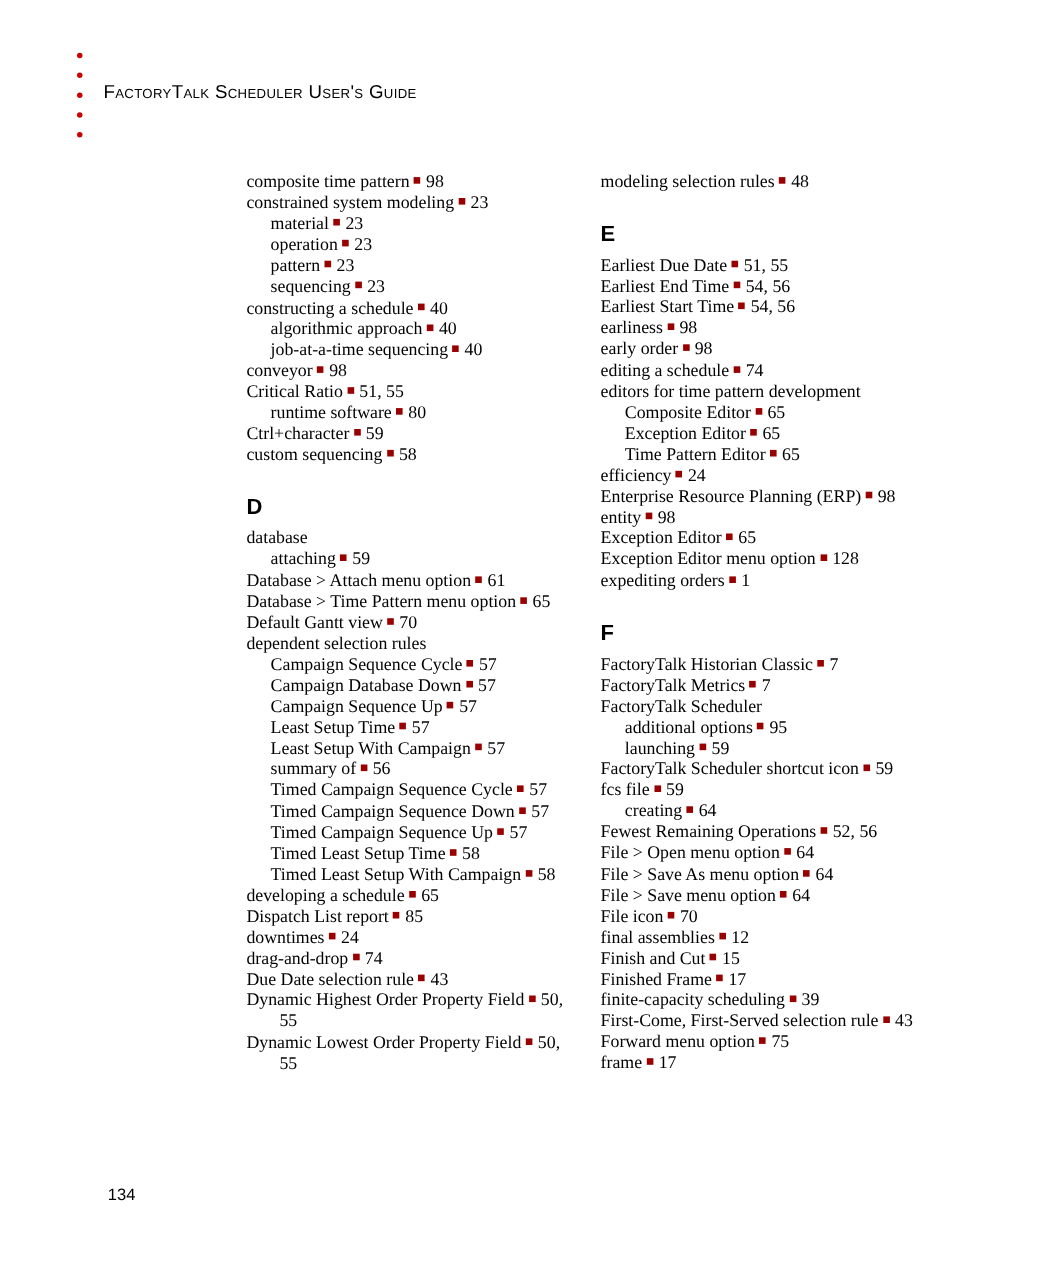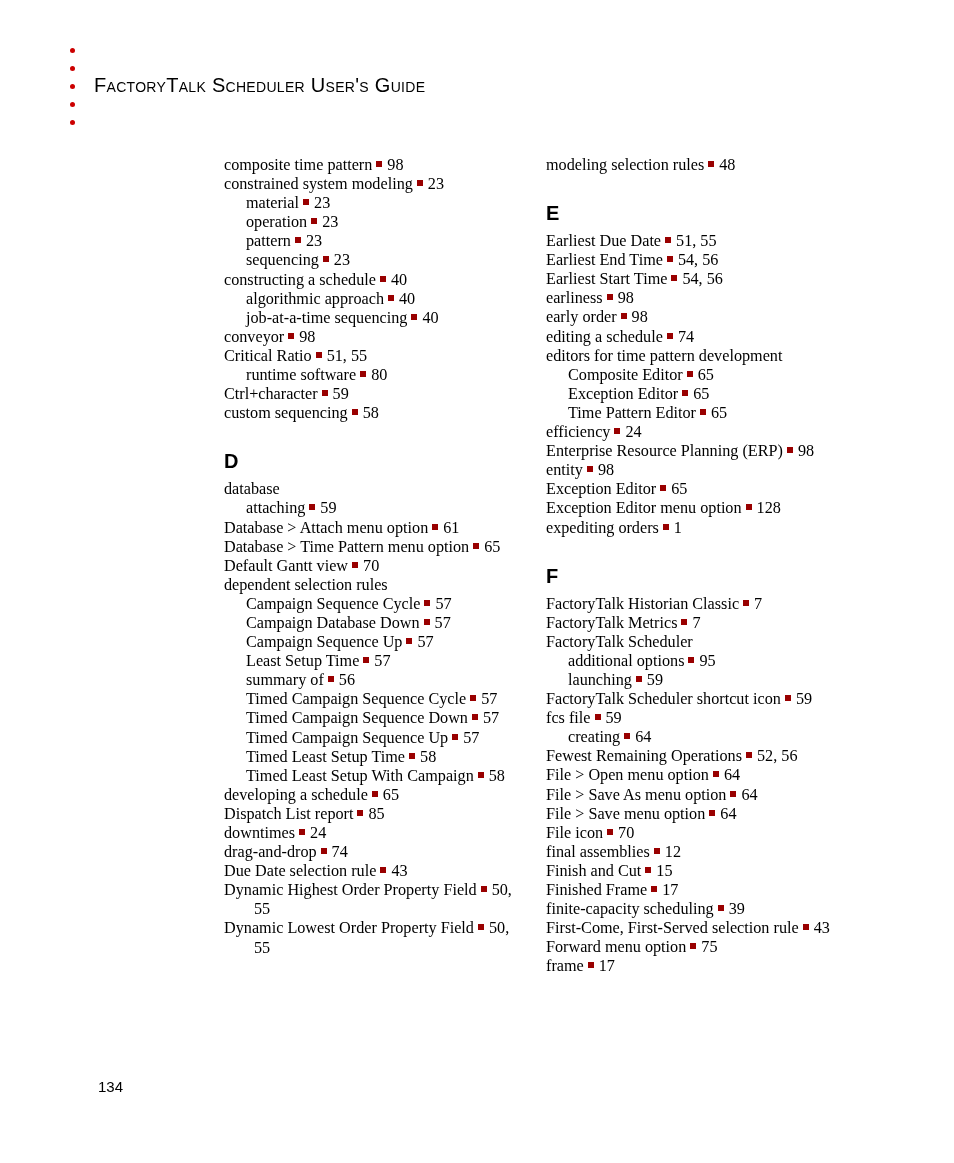--- a/index.html
+++ b/index.html
@@ -35,21 +35,21 @@
     height: 5px;
     background: #cc0000;
     border-radius: 50%;
     margin-bottom: 13px;
   }
   .header-title {
     position: absolute;
     left: 94px;
     top: 74px;
     font-family: "Liberation Sans", "DejaVu Sans", sans-serif;
-    font-size: 20px;
+    font-size: 17px;
     font-variant: small-caps;
     letter-spacing: 0.3px;
     color: #000000;
     white-space: nowrap;
   }
 
   
   .index-body {
     position: absolute;
     left: 0;
@@ -140,20 +140,21 @@
       <div class="entry"><span>database</span></div>
       <div class="entry sub"><span>attaching</span><span class="sep" style="background: rgb(153, 0, 0);"></span><span>59</span></div>
       <div class="entry"><span>Database &gt; Attach menu option</span><span class="sep" style="background: rgb(153, 0, 0);"></span><span>61</span></div>
       <div class="entry"><span>Database &gt; Time Pattern menu option</span><span class="sep" style="background: rgb(153, 0, 0);"></span><span>65</span></div>
       <div class="entry"><span>Default Gantt view</span><span class="sep" style="background: rgb(153, 0, 0);"></span><span>70</span></div>
       <div class="entry"><span>dependent selection rules</span></div>
       <div class="entry sub"><span>Campaign Sequence Cycle</span><span class="sep" style="background: rgb(153, 0, 0);"></span><span>57</span></div>
       <div class="entry sub"><span>Campaign Database Down</span><span class="sep" style="background: rgb(153, 0, 0);"></span><span>57</span></div>
       <div class="entry sub"><span>Campaign Sequence Up</span><span class="sep" style="background: rgb(153, 0, 0);"></span><span>57</span></div>
       <div class="entry sub"><span>Least Setup Time</span><span class="sep" style="background: rgb(153, 0, 0);"></span><span>57</span></div>
+      <div class="entry sub"><span>Least Setup With Campaign</span><span class="sep" style="background: rgb(153, 0, 0);"></span><span>57</span></div>
       <div class="entry sub"><span>summary of</span><span class="sep" style="background: rgb(153, 0, 0);"></span><span>56</span></div>
       <div class="entry sub"><span>Timed Campaign Sequence Cycle</span><span class="sep" style="background: rgb(153, 0, 0);"></span><span>57</span></div>
       <div class="entry sub"><span>Timed Campaign Sequence Down</span><span class="sep" style="background: rgb(153, 0, 0);"></span><span>57</span></div>
       <div class="entry sub"><span>Timed Campaign Sequence Up</span><span class="sep" style="background: rgb(153, 0, 0);"></span><span>57</span></div>
       <div class="entry sub"><span>Timed Least Setup Time</span><span class="sep" style="background: rgb(153, 0, 0);"></span><span>58</span></div>
       <div class="entry sub"><span>Timed Least Setup With Campaign</span><span class="sep" style="background: rgb(153, 0, 0);"></span><span>58</span></div>
       <div class="entry"><span>developing a schedule</span><span class="sep" style="background: rgb(153, 0, 0);"></span><span>65</span></div>
       <div class="entry"><span>Dispatch List report</span><span class="sep" style="background: rgb(153, 0, 0);"></span><span>85</span></div>
       <div class="entry"><span>downtimes</span><span class="sep" style="background: rgb(153, 0, 0);"></span><span>24</span></div>
       <div class="entry"><span>drag-and-drop</span><span class="sep" style="background: rgb(153, 0, 0);"></span><span>74</span></div>

